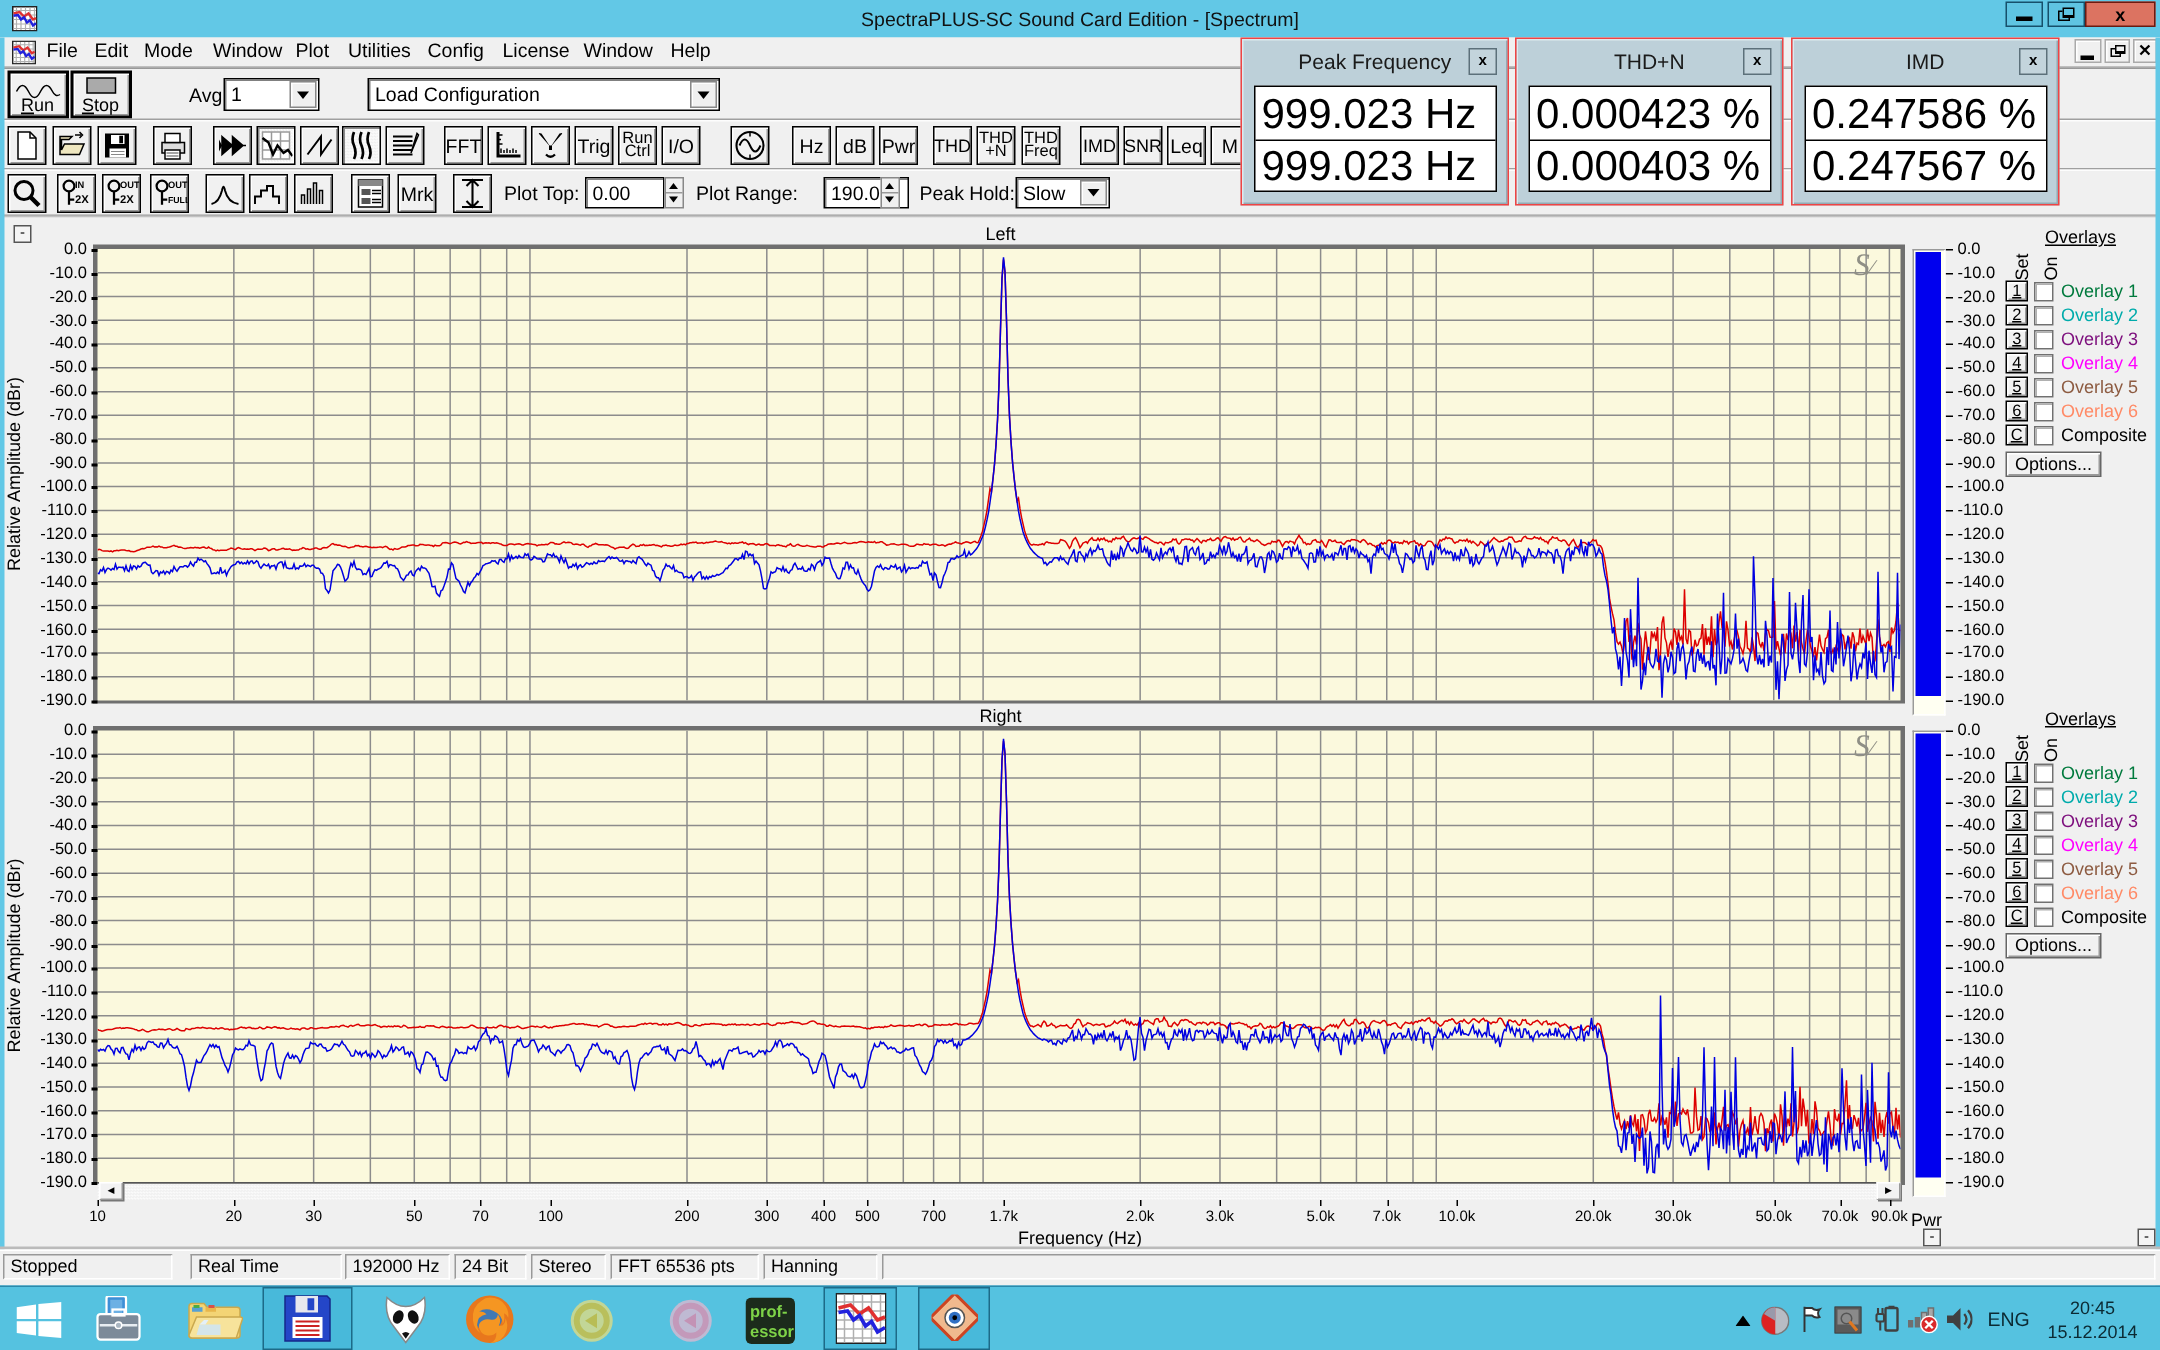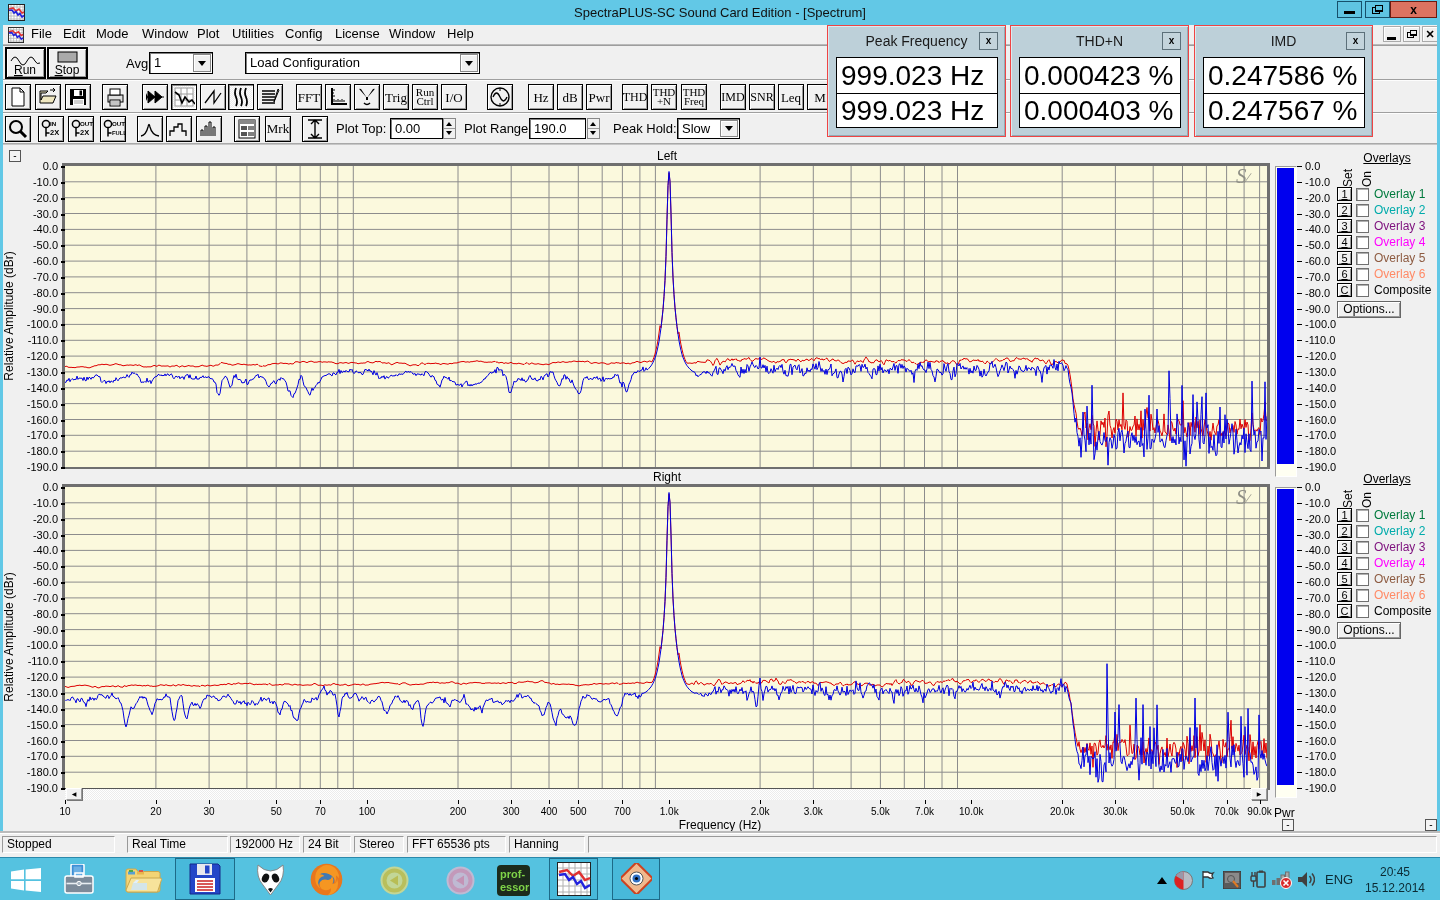--- a/index.html
+++ b/index.html
@@ -4,21 +4,21 @@
 html,body{width:1440px;height:900px;overflow:hidden}
 body{font-family:"Liberation Sans",sans-serif;background:#f0f0f0}
 #scr{position:relative;width:1440px;height:900px;background:#f0f0f0}
 .abs{position:absolute}
 .btn3d{position:absolute;background:#f1f1f1;border:1px solid #000;
  box-shadow:inset 1px 1px 0 #fff,inset -1px -1px 0 #9a9a9a;}
 .tbtn{position:absolute;width:26px;height:26px;background:#f1f1f1;border:1px solid #000;
  box-shadow:inset 1px 1px 0 #fff,inset -1px -1px 0 #9a9a9a;display:flex;align-items:center;justify-content:center}
 .tbtn.pressed{background:#e2e2e2;box-shadow:inset 1px 1px 0 #8a8a8a,inset -1px -1px 0 #fff;
  background-image:repeating-conic-gradient(#ececec 0 25%,#fdfdfd 0 50%);background-size:2px 2px}
-.serif{font-family:Liberation Serif, serif}
+.serif{font-family:Liberation Sans, sans-serif}
 .combo{position:absolute;background:#fff;border:1px solid #000;
  box-shadow:inset 1px 1px 0 #808080;font-size:13px}
 .combo .arr{position:absolute;right:1px;top:1px;bottom:1px;width:18px;background:#f0f0f0;
  border:1px solid #888;box-shadow:inset 1px 1px 0 #fff;display:flex;align-items:center;justify-content:center}
 .combo .txt{position:absolute;left:4px;top:2px}
 .downarr{width:0;height:0;border-left:4px solid transparent;border-right:4px solid transparent;border-top:5px solid #000}
 .ylab{position:absolute;width:52px;text-align:right;font-size:11px;color:#000;line-height:11px}
 .mlab{position:absolute;font-size:11px;color:#000;line-height:11px}
 .xlab{position:absolute;font-size:10px;color:#000;line-height:11px;transform:translateX(-50%)}
 .ovlrow{position:absolute;font-size:12px;line-height:13px}
@@ -299,21 +299,21 @@
     <div class="abs" style="left:336px;top:121px;font-size:13px">Plot Top:</div>
     <div class="combo" style="left:390px;top:118px;width:53px;height:21px">
       <span class="txt">0.00</span>
     </div>
     <div class="abs" style="left:443px;top:118px;width:13px;height:21px;background:#f0f0f0;border:1px solid #888">
       <div style="position:absolute;left:2px;top:3px;width:0;height:0;border-left:3px solid transparent;border-right:3px solid transparent;border-bottom:4px solid #000"></div>
       <div style="position:absolute;left:2px;bottom:3px;width:0;height:0;border-left:3px solid transparent;border-right:3px solid transparent;border-top:4px solid #000"></div>
       <div style="position:absolute;left:0;top:9px;width:11px;height:1px;background:#999"></div>
     </div>
     <div class="abs" style="left:464px;top:121px;font-size:13px">Plot Range:</div>
-    <div class="combo" style="left:529px;top:118px;width:57px;height:21px">
+    <div class="combo" style="left:549px;top:118px;width:57px;height:21px">
       <span class="txt">190.0</span>
     </div>
     <div class="abs" style="left:587px;top:118px;width:13px;height:21px;background:#f0f0f0;border:1px solid #888">
       <div style="position:absolute;left:2px;top:3px;width:0;height:0;border-left:3px solid transparent;border-right:3px solid transparent;border-bottom:4px solid #000"></div>
       <div style="position:absolute;left:2px;bottom:3px;width:0;height:0;border-left:3px solid transparent;border-right:3px solid transparent;border-top:4px solid #000"></div>
       <div style="position:absolute;left:0;top:9px;width:11px;height:1px;background:#999"></div>
     </div>
     <div class="abs" style="left:613px;top:121px;font-size:13px">Peak Hold:</div>
     <div class="combo" style="left:677px;top:118px;width:63px;height:21px">
       <span class="txt">Slow</span>
@@ -574,21 +574,21 @@
     <div class="xlab" style="left:458.0px;top:806px">200</div>
     <div class="tick" style="left:511.2px;top:800px;width:1px;height:4px"></div>
     <div class="xlab" style="left:511.2px;top:806px">300</div>
     <div class="tick" style="left:549.0px;top:800px;width:1px;height:4px"></div>
     <div class="xlab" style="left:549.0px;top:806px">400</div>
     <div class="tick" style="left:578.3px;top:800px;width:1px;height:4px"></div>
     <div class="xlab" style="left:578.3px;top:806px">500</div>
     <div class="tick" style="left:622.4px;top:800px;width:1px;height:4px"></div>
     <div class="xlab" style="left:622.4px;top:806px">700</div>
     <div class="tick" style="left:669.2px;top:800px;width:1px;height:4px"></div>
-    <div class="xlab" style="left:669.2px;top:806px">1.0k</div>
+    <div class="xlab" style="left:669.2px;top:806px">1.7k</div>
     <div class="tick" style="left:760.1px;top:800px;width:1px;height:4px"></div>
     <div class="xlab" style="left:760.1px;top:806px">2.0k</div>
     <div class="tick" style="left:813.3px;top:800px;width:1px;height:4px"></div>
     <div class="xlab" style="left:813.3px;top:806px">3.0k</div>
     <div class="tick" style="left:880.4px;top:800px;width:1px;height:4px"></div>
     <div class="xlab" style="left:880.4px;top:806px">5.0k</div>
     <div class="tick" style="left:924.5px;top:800px;width:1px;height:4px"></div>
     <div class="xlab" style="left:924.5px;top:806px">7.0k</div>
     <div class="tick" style="left:971.3px;top:800px;width:1px;height:4px"></div>
     <div class="xlab" style="left:971.3px;top:806px">10.0k</div>

